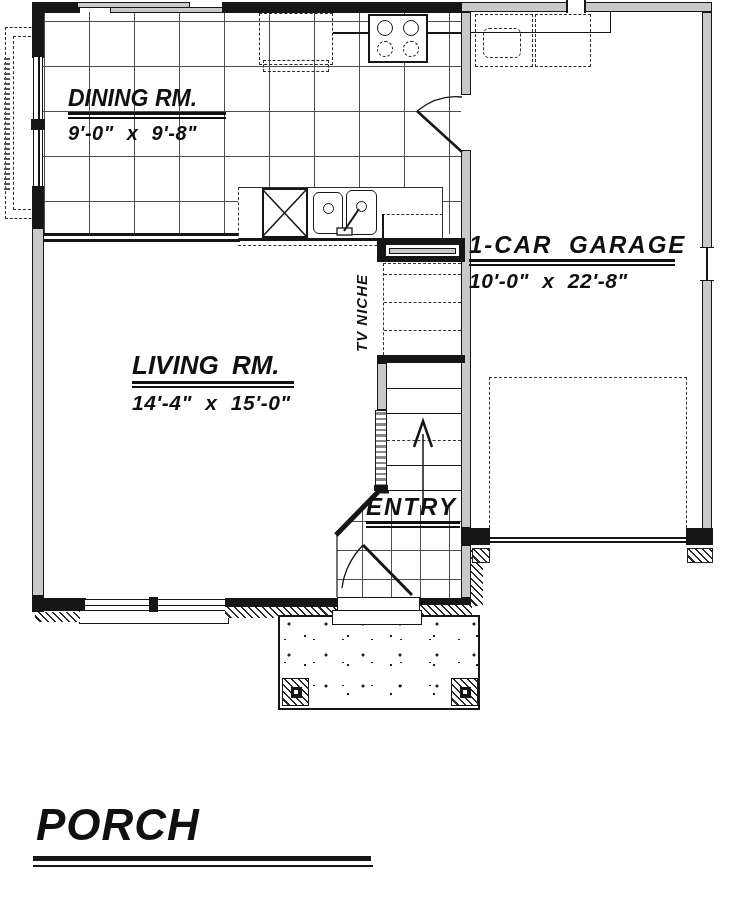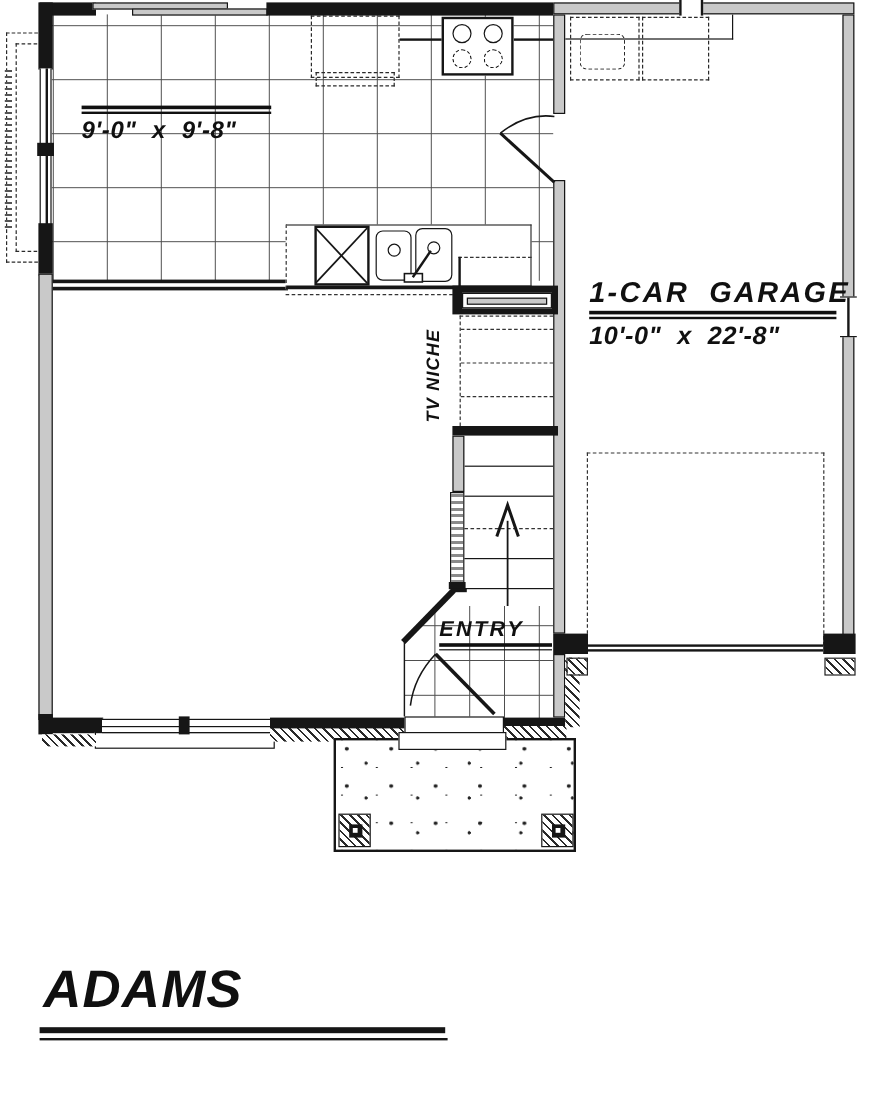--- a/index.html
+++ b/index.html
@@ -184,33 +184,39 @@
       <path d="M363,545 Q345,564 342,588" stroke-width="1.3"></path>
       <line x1="336" y1="535" x2="378" y2="492" stroke-width="5"></line>
       <line x1="376" y1="492" x2="389" y2="492" stroke-width="3"></line>
       <line x1="337" y1="533" x2="337" y2="597" stroke-width="1.2"></line>
       <polyline points="414,447 423,421 432,447" stroke-width="2.5"></polyline>
       <line x1="423" y1="434" x2="423" y2="505" stroke-width="1.5"></line>
     </g>
   </svg>
 
   <div class="lbl" style="left:68px;top:86px;width:158px;font-size:23px;">
+    <span>DINING RM.</span>
     <div class="ul"></div><div class="ult"></div>
     <div class="dims" style="font-size:20px;">9'-0" x 9'-8"</div>
   </div>
-  <div class="lbl" style="left:491px;top:232px;width:206px;font-size:24px;letter-spacing:2px;word-spacing:8px;">
+  <div class="lbl" style="left:469px;top:232px;width:206px;font-size:24px;letter-spacing:2px;word-spacing:8px;">
     <span>1-CAR GARAGE</span>
     <div class="ul"></div><div class="ult"></div>
     <div class="dims" style="font-size:21px;letter-spacing:0.5px;">10'-0" x 22'-8"</div>
   </div>
+  <div class="lbl" style="left:132px;top:352px;width:162px;font-size:26px;word-spacing:6px;">
+    <span>LIVING RM.</span>
+    <div class="ul"></div><div class="ult"></div>
+    <div class="dims" style="font-size:21px;">14'-4" x 15'-0"</div>
+  </div>
   <div class="lbl" style="left:354px;top:352px;width:90px;font-size:15px;letter-spacing:1px;transform:rotate(-90deg);transform-origin:top left;"><span>TV NICHE</span></div>
-  <div class="lbl" style="left:366px;top:515px;width:94px;font-size:18px;letter-spacing:2px;">
+  <div class="lbl" style="left:366px;top:494px;width:94px;font-size:24px;letter-spacing:2px;">
     <span>ENTRY</span>
     <div class="ul"></div><div class="ult"></div>
   </div>
 
   <div class="lbl" style="left:36px;top:802px;font-size:44px;letter-spacing:1px;">
-    <span>ADAMS</span>
+    <span>PORCH</span>
   </div>
   <div class="thinline" style="left:33px;top:856px;width:338px;height:5px;"></div>
   <div class="thinline" style="left:33px;top:865px;width:340px;height:1.5px;"></div>
 
 </div>
 
 </body></html>

